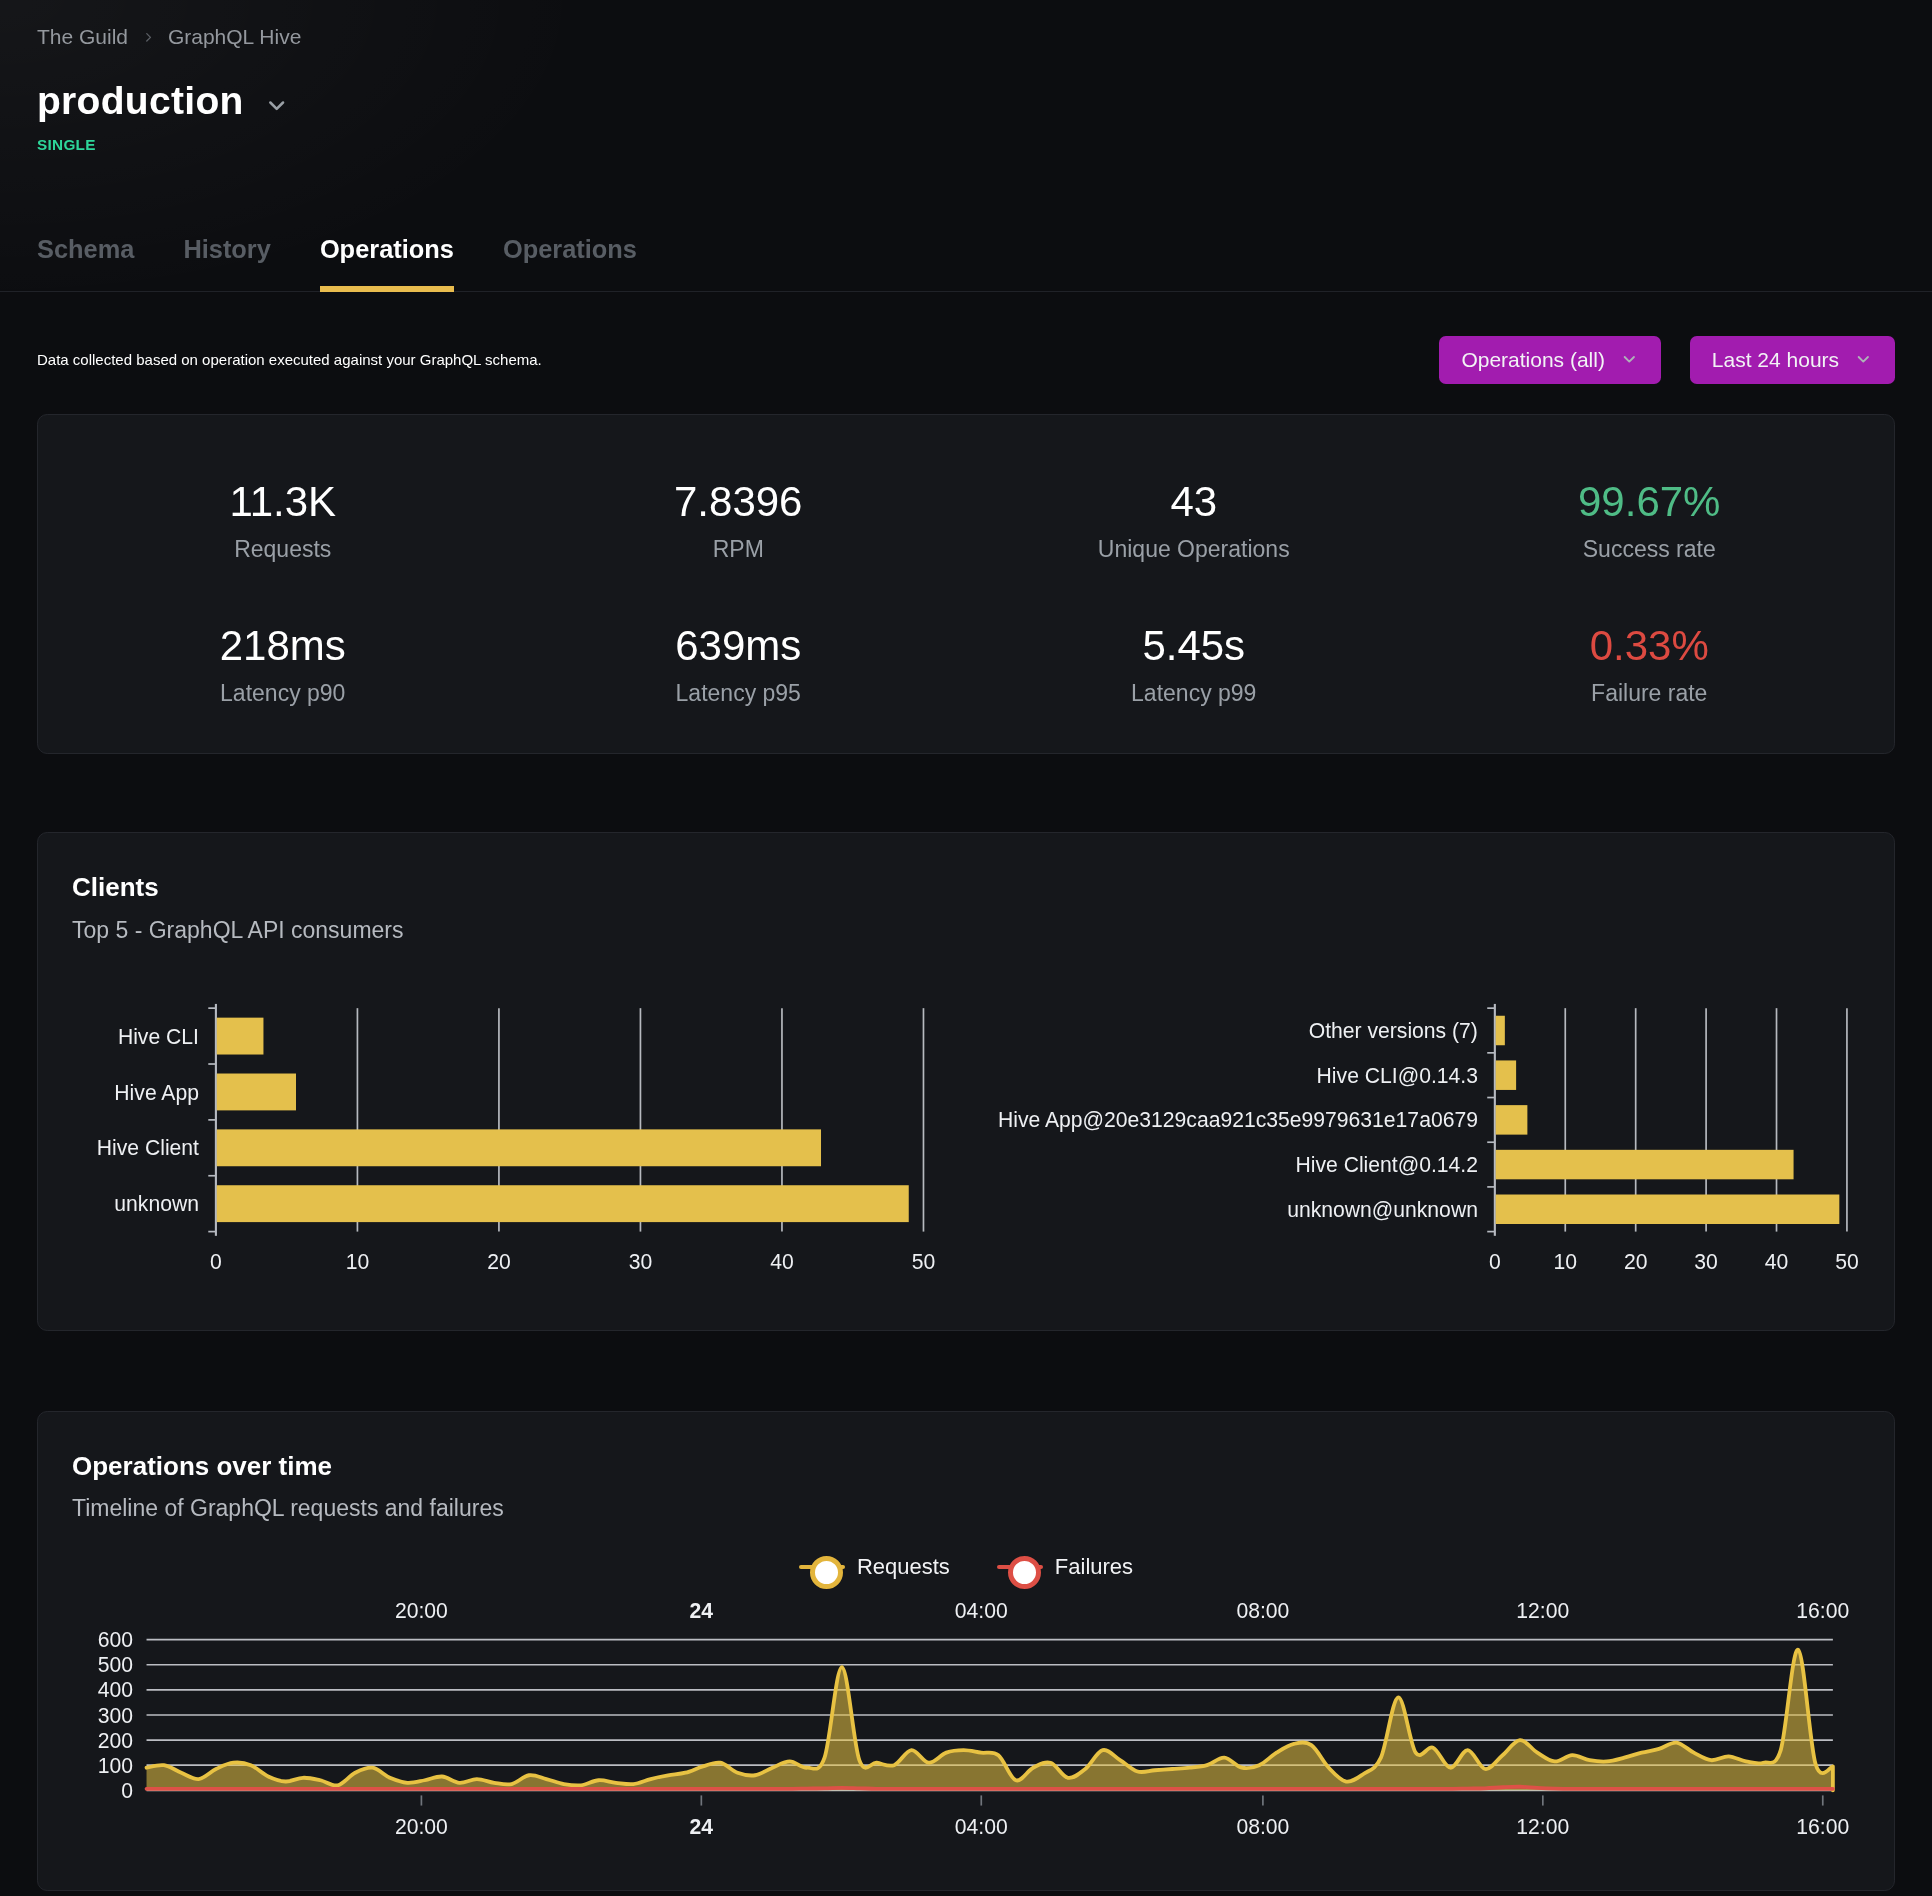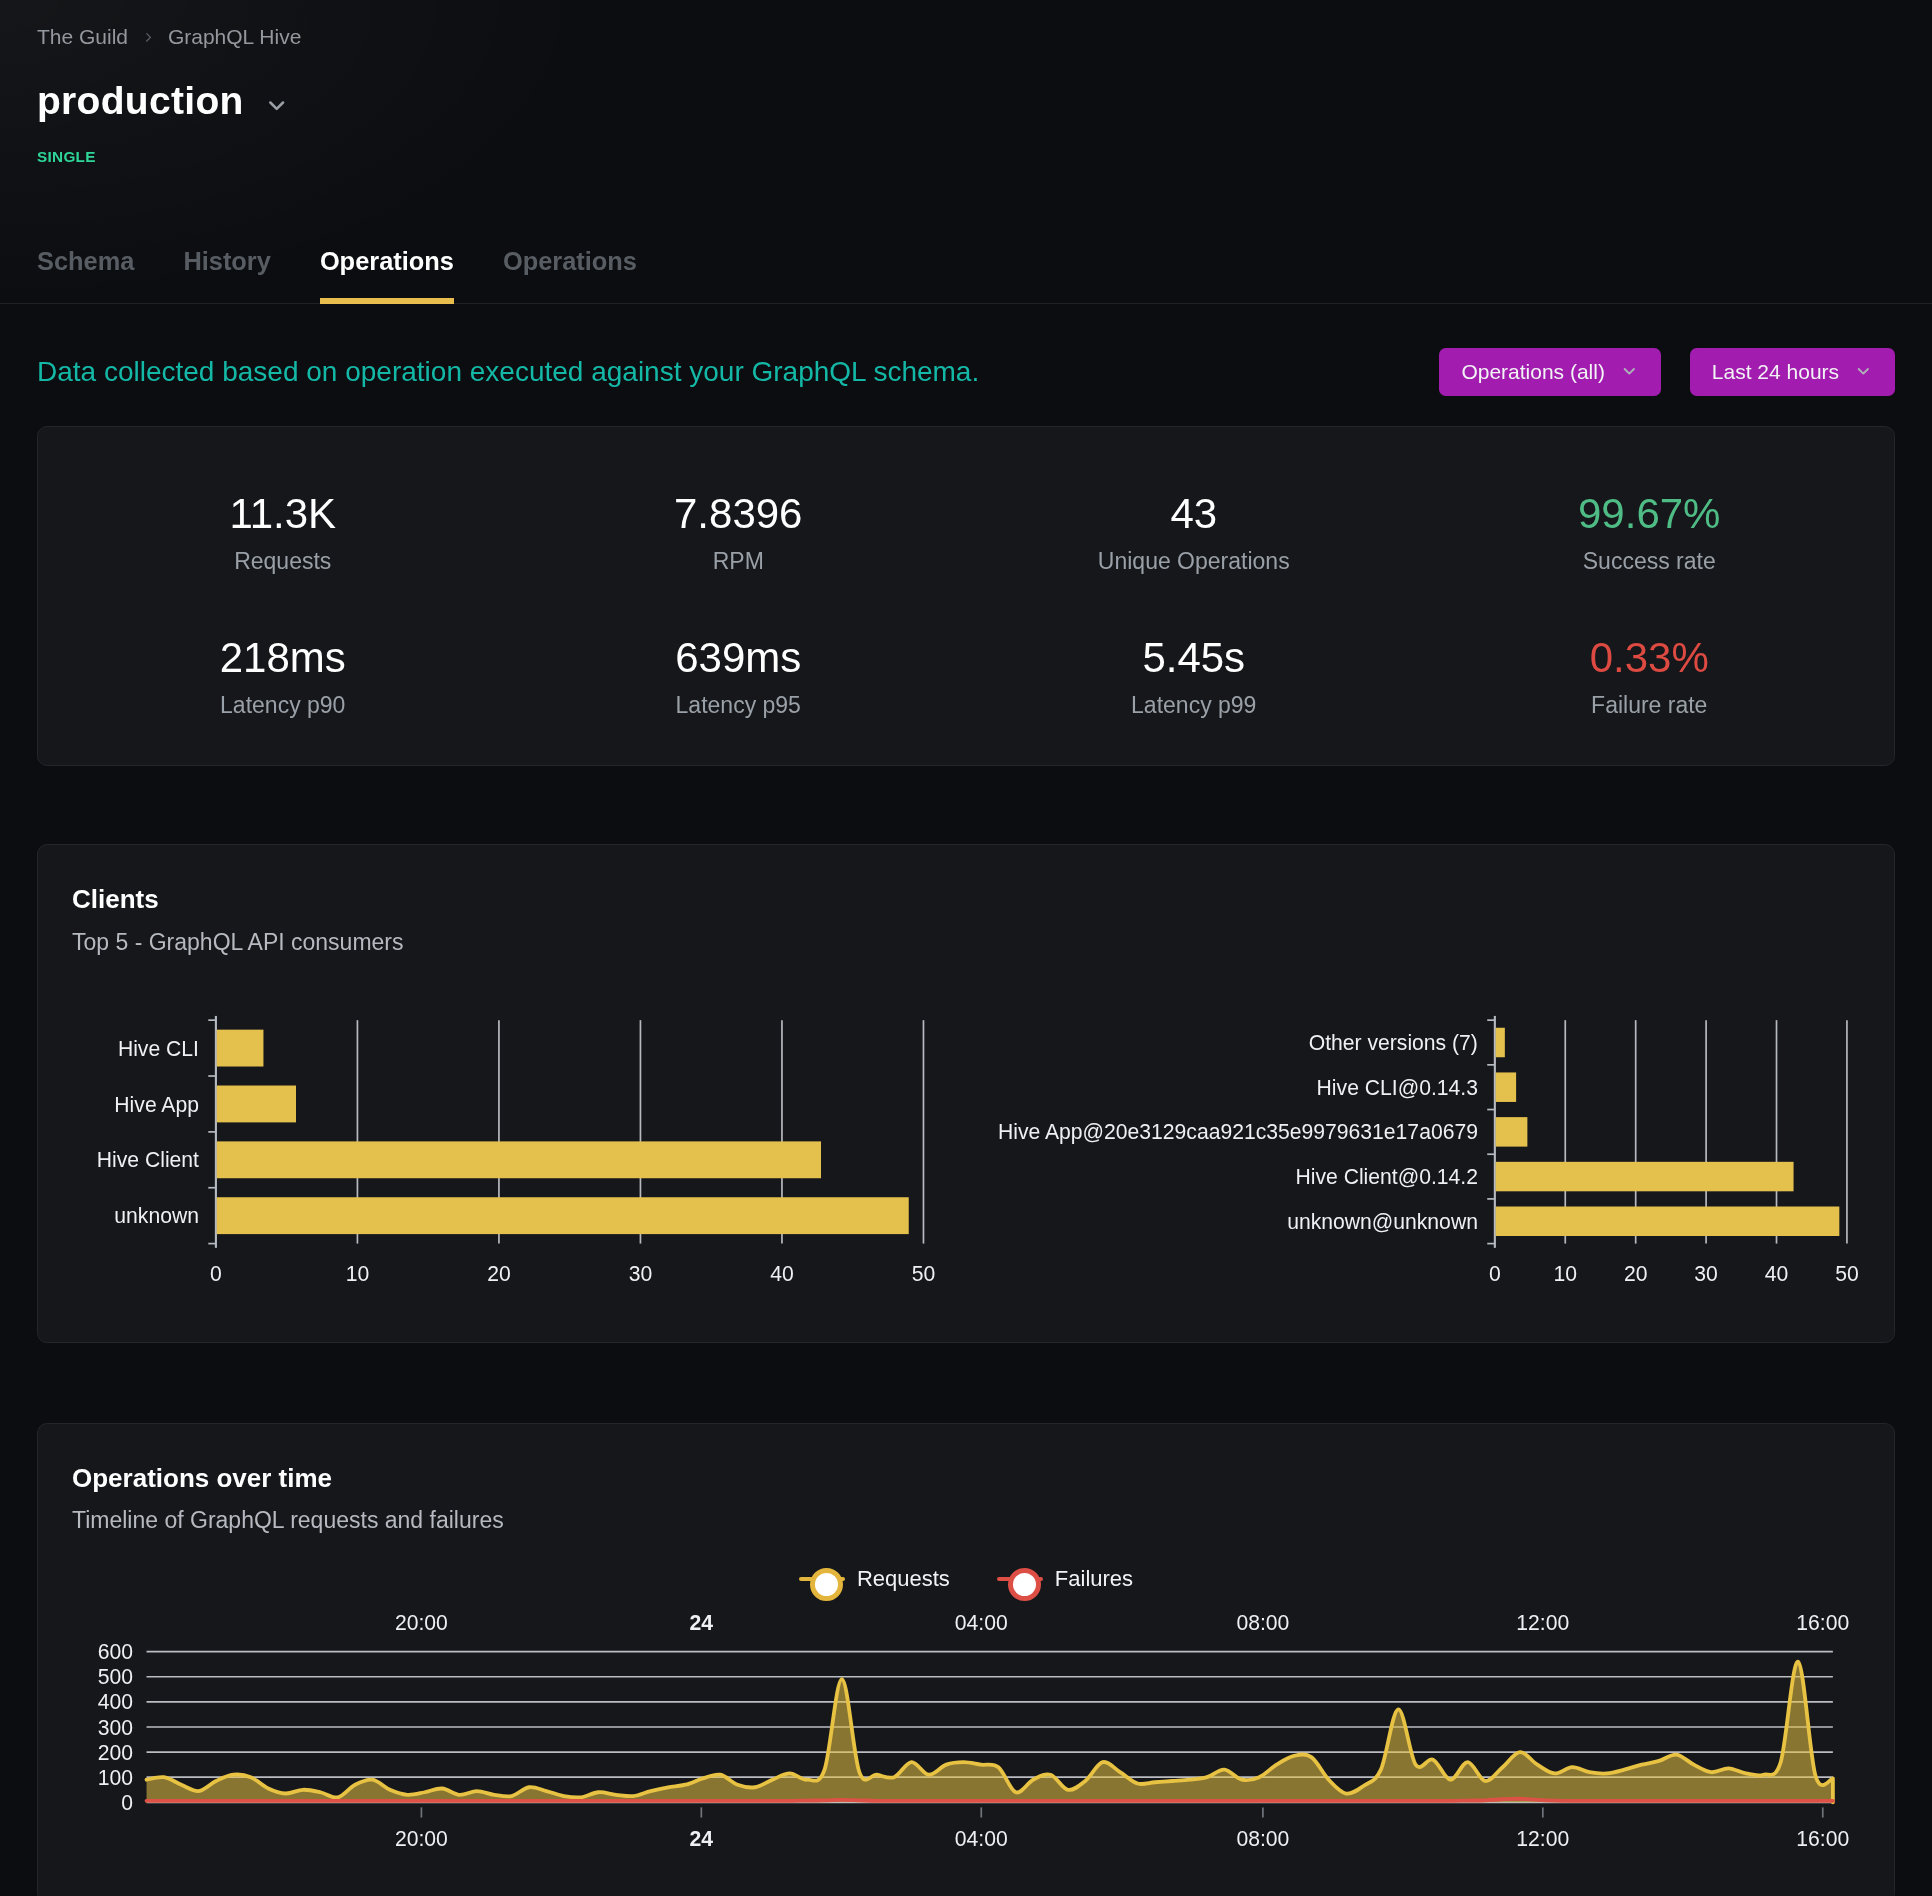--- a/index.html
+++ b/index.html
@@ -13,30 +13,30 @@
   }
   svg text { font-family:"Liberation Sans", sans-serif; }
 
   
   .header { padding:25.4px 37px 0 37px; }
   .breadcrumb { display:flex; align-items:center; gap:13.6px; font-size:21px; color:#94989e; }
   .breadcrumb .sep { display:flex; color:#5c6066; }
   .title-row { display:flex; align-items:center; gap:20.3px; margin-top:30px; }
   .page-title { font-size:39px; font-weight:700; letter-spacing:0.3px; line-height:1.15; }
   .title-chevron { display:flex; color:#9aa0a6; cursor:pointer; margin-top:6.8px; }
-  .target-badge { margin-top:24px; font-size:15.3px; font-weight:700; letter-spacing:0.3px; color:#2ed69a; }
+  .target-badge { margin-top:12px; font-size:15.3px; font-weight:700; letter-spacing:0.3px; color:#2ed69a; }
 
   .tabs-wrap { margin:81px -37px 0 -37px; padding:0 37px; border-bottom:1.7px solid #202228; display:flex; gap:49px; }
   .tab { font-size:25.4px; font-weight:700; color:#585d64; padding-bottom:22px; position:relative; cursor:pointer; border-bottom:6.8px solid transparent; margin-bottom:-1.7px; }
   .tab.active { color:#ffffff; border-bottom-color:#e9bc4e; }
 
   
   .main { padding:0 37px; }
   .filter-row { margin-top:44px; display:flex; align-items:center; justify-content:space-between; }
-  .filter-desc { font-size:28px; color:#14b8a6; }
+  .filter-desc { font-size:15px; color:#ffffff; }
   .filter-buttons { display:flex; gap:29px; }
   .dd-btn { display:flex; align-items:center; gap:15.3px; background:#a21caf; border:none; border-radius:6.8px;
             padding:12px 22px; font-size:21px; color:#f2f3f5; font-family:inherit; cursor:pointer; }
   .dd-btn .chev { display:flex; color:#aeb2b8; }
 
   .card { background:#15171b; border:1.7px solid #24262c; border-radius:10.2px; }
 
   
   .stats-card { margin-top:30.5px; padding:41px 17px 46px 17px; display:grid; grid-template-columns:repeat(4,1fr); row-gap:37px; }
   .stat { text-align:center; }

